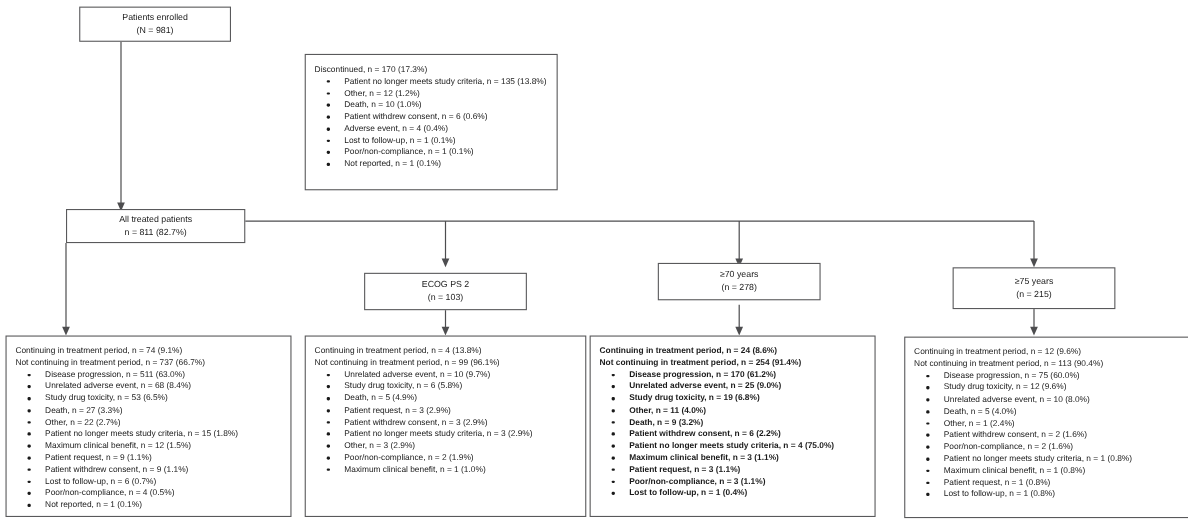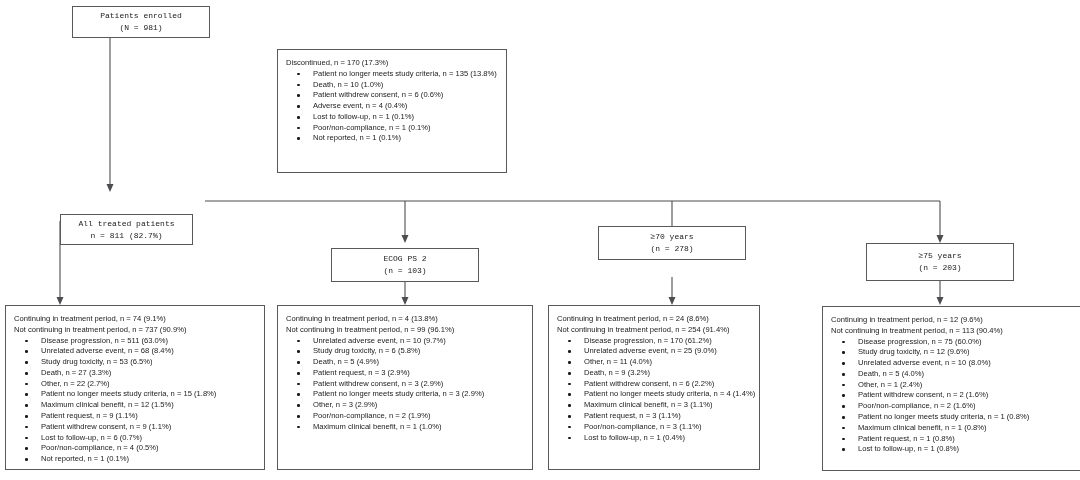--- a/index.html
+++ b/index.html
@@ -29,21 +29,20 @@
     z-index: 2;
   }
   .box-center {
     display: flex;
     flex-direction: column;
     align-items: center;
     justify-content: center;
     text-align: center;
     font-size: 8px;
     line-height: 1.45;
-    font-family: Liberation Mono, monospace;
   }
   .box-list {
     padding: 8px 6px 4px 8px;
     font-size: 7.6px;
     line-height: 1.42;
   }
   .lead {
     display: block;
     white-space: nowrap;
   }
@@ -113,52 +112,53 @@
 
   <div class="box box-center" style="left:72px; top:6px; width:138px; height:32px;">
     <span>Patients enrolled</span>
     <span>(N = 981)</span>
   </div>
 
   <div class="box box-list" style="left:277px; top:49px; width:230px; height:124px;">
     <span class="lead">Discontinued, n = 170 (17.3%)</span>
     <ul class="bullets">
       <li>Patient no longer meets study criteria, n = 135 (13.8%)</li>
+      <li>Other, n = 12 (1.2%)</li>
       <li>Death, n = 10 (1.0%)</li>
       <li>Patient withdrew consent, n = 6 (0.6%)</li>
       <li>Adverse event, n = 4 (0.4%)</li>
       <li>Lost to follow-up, n = 1 (0.1%)</li>
       <li>Poor/non-compliance, n = 1 (0.1%)</li>
       <li>Not reported, n = 1 (0.1%)</li>
     </ul>
   </div>
 
-  <div class="box box-center" style="left:60px; top:190px; width:133px; height:31px;margin-top:24px;">
+  <div class="box box-center" style="left:60px; top:190px; width:163px; height:31px;">
     <span>All treated patients</span>
     <span>n = 811 (82.7%)</span>
   </div>
 
   <div class="box box-center" style="left:331px; top:248px; width:148px; height:34px;">
     <span>ECOG PS 2</span>
     <span>(n = 103)</span>
   </div>
 
-  <div class="box box-center" style="left:598px; top:226px; width:148px; height:34px;">
+  <div class="box box-center" style="left:598px; top:239px; width:148px; height:34px;">
     <span>≥70 years</span>
     <span>(n = 278)</span>
   </div>
 
   <div class="box box-center" style="left:866px; top:243px; width:148px; height:38px;">
     <span>≥75 years</span>
-    <span>(n = 203)</span>
+    <span>(n = 215)</span>
   </div>
 
   <div class="box box-list" style="left:5px; top:305px; width:260px; height:165px;">
     <span class="lead">Continuing in treatment period, n = 74 (9.1%)</span>
-    <span class="lead">Not continuing in treatment period, n = 737 (90.9%)</span>
+    <span class="lead">Not continuing in treatment period, n = 737 (66.7%)</span>
     <ul class="bullets">
       <li>Disease progression, n = 511 (63.0%)</li>
       <li>Unrelated adverse event, n = 68 (8.4%)</li>
       <li>Study drug toxicity, n = 53 (6.5%)</li>
       <li>Death, n = 27 (3.3%)</li>
       <li>Other, n = 22 (2.7%)</li>
       <li>Patient no longer meets study criteria, n = 15 (1.8%)</li>
       <li>Maximum clinical benefit, n = 12 (1.5%)</li>
       <li>Patient request, n = 9 (1.1%)</li>
       <li>Patient withdrew consent, n = 9 (1.1%)</li>
@@ -177,30 +177,31 @@
       <li>Death, n = 5 (4.9%)</li>
       <li>Patient request, n = 3 (2.9%)</li>
       <li>Patient withdrew consent, n = 3 (2.9%)</li>
       <li>Patient no longer meets study criteria, n = 3 (2.9%)</li>
       <li>Other, n = 3 (2.9%)</li>
       <li>Poor/non-compliance, n = 2 (1.9%)</li>
       <li>Maximum clinical benefit, n = 1 (1.0%)</li>
     </ul>
   </div>
 
-  <div class="box box-list" style="left:548px; top:305px; width:212px; height:165px;">
+  <div class="box box-list" style="left:536px; top:305px; width:260px; height:165px;font-weight:bold;">
     <span class="lead">Continuing in treatment period, n = 24 (8.6%)</span>
     <span class="lead">Not continuing in treatment period, n = 254 (91.4%)</span>
     <ul class="bullets">
       <li>Disease progression, n = 170 (61.2%)</li>
       <li>Unrelated adverse event, n = 25 (9.0%)</li>
+      <li>Study drug toxicity, n = 19 (6.8%)</li>
       <li>Other, n = 11 (4.0%)</li>
       <li>Death, n = 9 (3.2%)</li>
       <li>Patient withdrew consent, n = 6 (2.2%)</li>
-      <li>Patient no longer meets study criteria, n = 4 (1.4%)</li>
+      <li>Patient no longer meets study criteria, n = 4 (75.0%)</li>
       <li>Maximum clinical benefit, n = 3 (1.1%)</li>
       <li>Patient request, n = 3 (1.1%)</li>
       <li>Poor/non-compliance, n = 3 (1.1%)</li>
       <li>Lost to follow-up, n = 1 (0.4%)</li>
     </ul>
   </div>
 
   <div class="box box-list" style="left:822px; top:306px; width:306px; height:165px;">
     <span class="lead">Continuing in treatment period, n = 12 (9.6%)</span>
     <span class="lead">Not continuing in treatment period, n = 113 (90.4%)</span>

